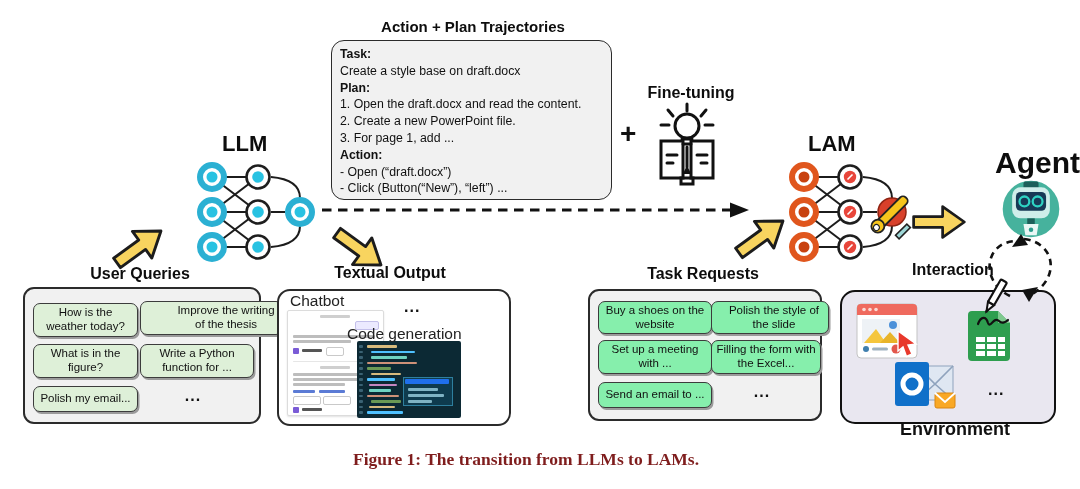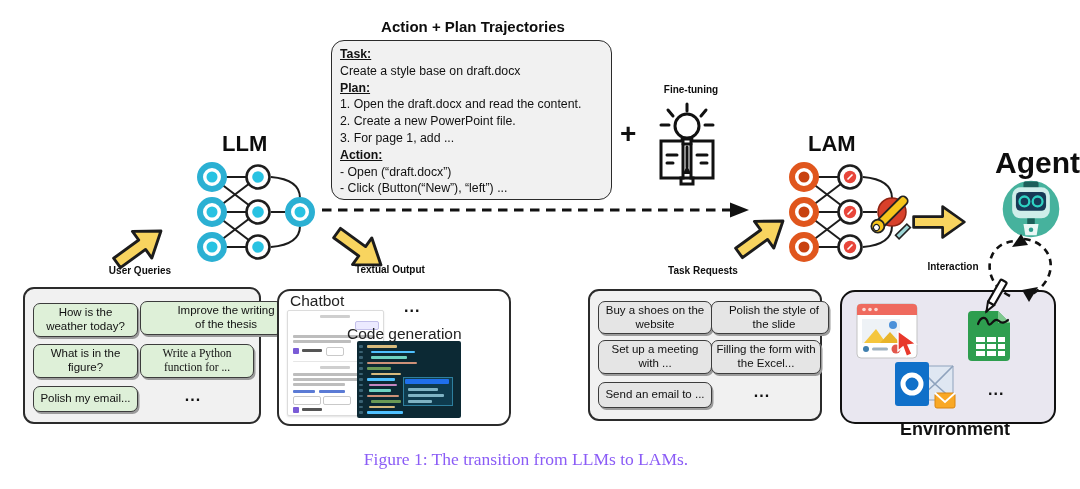--- a/index.html
+++ b/index.html
@@ -1,36 +1,36 @@
 <!DOCTYPE html>
 <html><head>
 <meta charset="utf-8">
 <style>
   html,body{margin:0;padding:0;background:#fff;}
   #canvas{position:relative;width:1080px;height:489px;background:#fff;overflow:hidden;
           font-family:"Liberation Sans",sans-serif;color:#111;}
   .abs{position:absolute;}
-  .ttl{position:absolute;font-weight:bold;font-size:10px;text-align:center;color:#0d0d0d;}
+  .ttl{position:absolute;font-weight:bold;font-size:16px;text-align:center;color:#0d0d0d;}
   .big{position:absolute;font-weight:bold;font-size:22px;color:#0d0d0d;}
   .panel{position:absolute;background:#f1f1f1;border:2px solid #2b2b2b;border-radius:11px;}
   .panel.white{background:#fff;border-width:2.5px;border-radius:13px;}
   .panel.env{background:#e9e7f0;border:2.5px solid #111;border-radius:15px;}
   .chip{position:absolute;display:flex;align-items:center;justify-content:center;text-align:center;
         font-size:11.5px;line-height:1.2;border:1.4px solid #3c3c3c;border-radius:7px;
         padding:1px 3px;color:#111;box-shadow:1.5px 2px 0 #9b9b9b;}
   .chip.green{background:#def0d8;}
-  .chip.pink{background:#e5e5e5;}
+  .chip.pink{background:#86efac;}
   .dots{position:absolute;font-weight:bold;font-size:16px;letter-spacing:1px;text-align:center;}
   .trajtext{position:absolute;left:331px;top:40px;width:281px;height:160px;background:#f1f1f1;
             border:1.8px solid #2b2b2b;border-radius:13px;padding:5px 0 0 8px;box-sizing:border-box;}
   .trajtext div{font-size:12.3px;line-height:16.8px;white-space:nowrap;}
-  .trajtext .b{font-weight:bold;text-decoration:underline;}
+  .trajtext .b{font-weight:bold;}
   .minilabel{position:absolute;font-weight:bold;color:#222;}
   .caption{position:absolute;left:0;top:449px;width:1052px;text-align:center;
-           font-family:"Liberation Serif",serif;font-weight:normal;font-size:17.5px;color:#8b5cf6;}
+           font-family:"Liberation Serif",serif;font-weight:bold;font-size:17.5px;color:#7f1d1d;}
   .cb{position:absolute;height:2.6px;border-radius:1px;}
   .hb{position:absolute;height:3px;border-radius:1px;background:#bdbdbd;}
   svg{display:block;}
 </style>
 </head>
 <body>
 
 <div id="canvas">
 
   <div class="ttl" style="left:333px;top:18px;width:280px;font-size:15px;">Action + Plan Trajectories</div>
@@ -122,21 +122,21 @@
   </svg>
   <svg class="abs" style="left:910px;top:201px;" width="58" height="42" viewBox="0 0 64 46">
     <polygon points="4,17 36,17 36,6 60,23 36,40 36,29 4,29" fill="#f8d45f" stroke="#1c1c1c" stroke-width="3" stroke-linejoin="round"></polygon>
   </svg>
 
   <div class="ttl" style="left:23px;top:265px;width:234px;">User Queries</div>
   <div class="panel" style="left:23px;top:287px;width:234px;height:133px;"></div>
   <div class="chip green" style="left:33px;top:303px;width:97px;height:30px;">How is the weather today?</div>
   <div class="chip green" style="left:140px;top:301px;width:106px;height:30px;padding-left:32px;">Improve the writing of the thesis</div>
   <div class="chip green" style="left:33px;top:344px;width:97px;height:30px;">What is in the figure?</div>
-  <div class="chip green" style="left:140px;top:344px;width:106px;height:30px;font-family:Liberation Serif, serif;">Write a Python function for ...</div>
+  <div class="chip green" style="left:140px;top:344px;width:106px;height:30px;">Write a Python function for ...</div>
   <div class="chip green" style="left:33px;top:386px;width:97px;height:22px;">Polish my email...</div>
   <div class="dots" style="left:140px;top:387px;width:106px;">...</div>
 
   <div class="ttl" style="left:307px;top:264px;width:166px;">Textual Output</div>
   <div class="panel white" style="left:277px;top:289px;width:230px;height:133px;"></div>
   <div class="minilabel" style="left:290px;top:292px;font-size:15.5px;font-weight:normal;">Chatbot</div>
   <div class="dots" style="left:404px;top:298px;">...</div>
 
   <div class="abs" style="left:287px;top:310px;width:95px;height:104px;background:#fff;border:1px solid #dcdcdc;
        box-shadow:0 1px 2px rgba(0,0,0,.12);border-radius:2px;">

